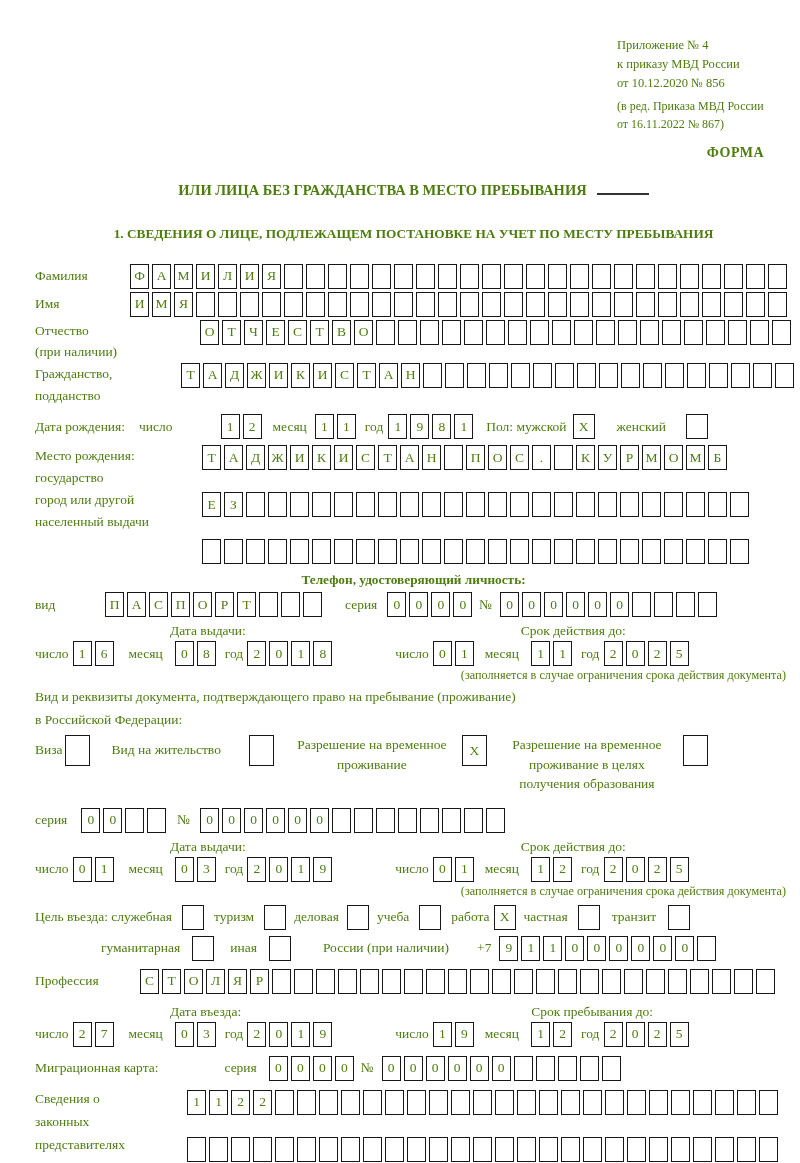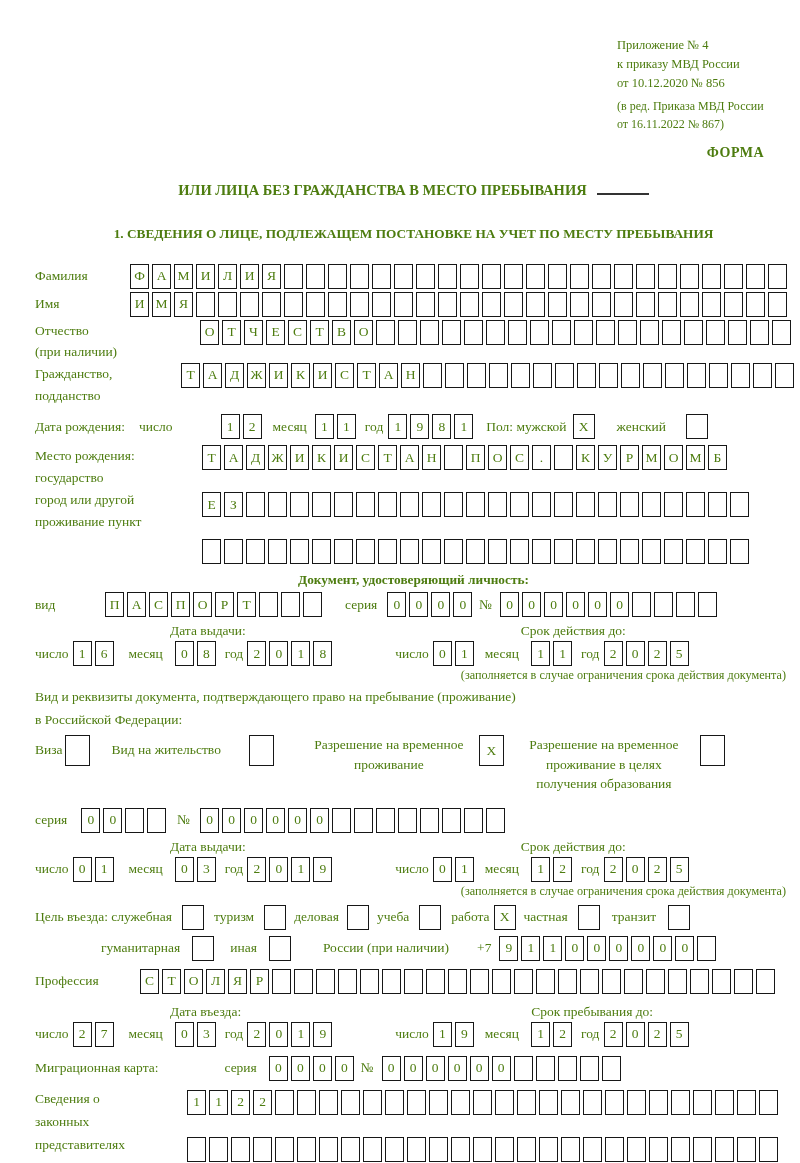--- a/index.html
+++ b/index.html
@@ -227,21 +227,21 @@
     <span class="cb" style="margin-left:6px;">X</span>
     <span class="lbl" style="margin-left:22px;">женский</span>
     <span class="cb" style="margin-left:20px;"></span>
   </div>
 
   <div class="row top mini-rows" style="margin-top:6px;">
     <span class="lbl" style="width:167px;line-height:1.63;">
       <span>Место рождения:</span><br>
       <span>государство</span><br>
       <span>город или другой</span><br>
-      <span>проживание пункт</span>
+      <span>населенный выдачи</span>
     </span>
     <span>
       <span class="cells">
           <span class="c">Т</span>
           <span class="c">А</span>
           <span class="c">Д</span>
           <span class="c">Ж</span>
           <span class="c">И</span>
           <span class="c">К</span>
           <span class="c">И</span>
@@ -313,21 +313,21 @@
           <span class="c"></span>
           <span class="c"></span>
           <span class="c"></span>
           <span class="c"></span>
           <span class="c"></span>
           <span class="c"></span>
         </span>
     </span>
   </div>
 
-  <div class="center-b" style="margin-top:4px;">Документ, удостоверяющий личность:</div>
+  <div class="center-b" style="margin-top:4px;">Телефон, удостоверяющий личность:</div>
 
   <div class="row" style="margin-top:4px;">
     <span class="lbl" style="width:70px;">вид</span>
     <span class="cells">
         <span class="c">П</span>
         <span class="c">А</span>
         <span class="c">С</span>
         <span class="c">П</span>
         <span class="c">О</span>
         <span class="c">Р</span>
@@ -401,21 +401,21 @@
   <div class="note">(заполняется в случае ограничения срока действия документа)</div>
 
   <div class="lbl" style="margin-top:6px;">Вид и реквизиты документа, подтверждающего право на пребывание (проживание)</div>
   <div class="lbl" style="margin-top:7px;">в Российской Федерации:</div>
 
   <div class="row top" style="margin-top:7px;">
     <span class="lbl" style="margin-top:7px;">Виза</span>
     <span class="cb cb-lg" style="margin-left:2px;"></span>
     <span class="lbl" style="margin-left:22px;margin-top:7px;">Вид на жительство</span>
     <span class="cb cb-lg" style="margin-left:28px;"></span>
-    <span class="opt-label" style="width:160px;margin-left:35px;">Разрешение на временное проживание</span>
+    <span class="opt-label" style="width:160px;margin-left:18px;">Разрешение на временное проживание</span>
     <span class="cb cb-lg" style="margin-left:10px;">X</span>
     <span class="opt-label" style="width:168px;margin-left:16px;">Разрешение на временное проживание в целях получения образования</span>
     <span class="cb cb-lg" style="margin-left:12px;"></span>
   </div>
 
   <div class="row" style="margin-top:14px;">
     <span class="lbl">серия</span>
     <span class="cells" style="margin-left:14px;">
         <span class="c">0</span>
         <span class="c">0</span>

